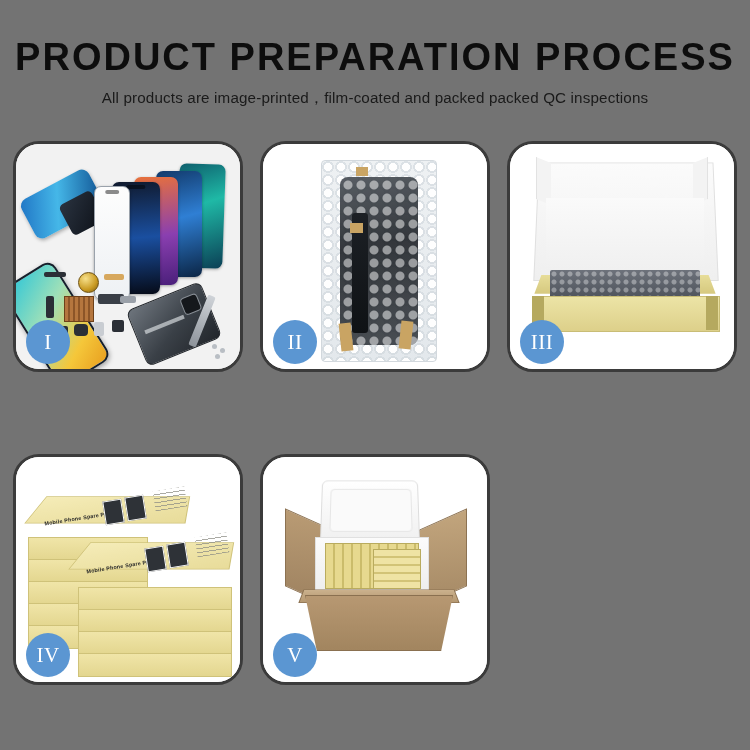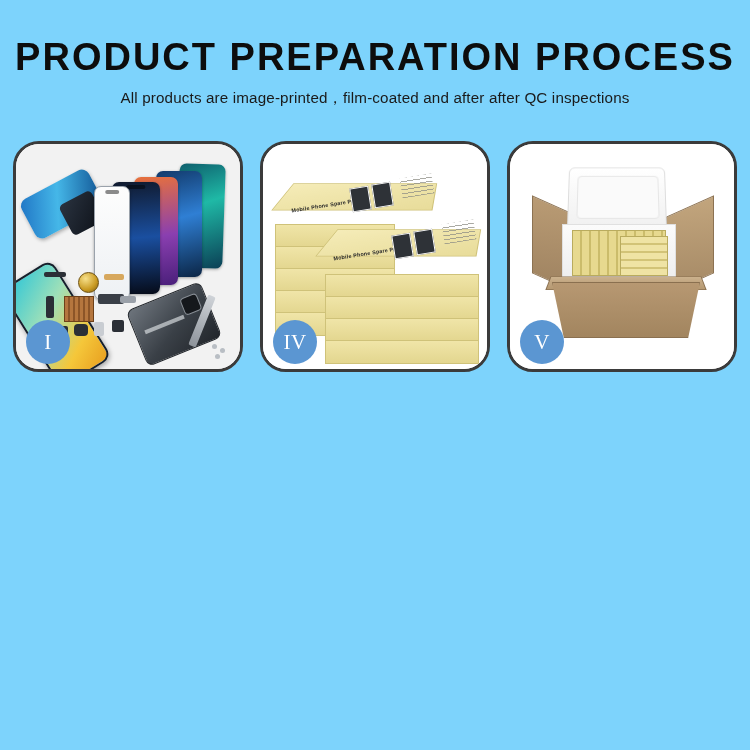--- a/index.html
+++ b/index.html
@@ -12,21 +12,21 @@
     height: 750px;
     font-family: "Liberation Sans", sans-serif;
     overflow: hidden;
     position: relative;
   }
 
   .page {
     width: 750px;
     height: 750px;
     position: relative;
-    background: #7dd3fc;
+    background: #737373;
   }
 
   
   .header {
     text-align: center;
     padding-top: 38px;
   }
   .title {
     font-family: "Liberation Sans", sans-serif;
     font-size: 38px;
@@ -445,21 +445,21 @@
     width: 2px; height: 116px; background: #8a6e50; opacity: .7;
   }
 </style>
 </head>
 <body>
 
 <div class="page">
 
   <div class="header">
     <div class="title">PRODUCT PREPARATION PROCESS</div>
-    <div class="subtitle">All products are image-printed，film-coated and after after QC inspections</div>
+    <div class="subtitle">All products are image-printed，film-coated and packed packed QC inspections</div>
   </div>
 
   <div class="grid">
 
     <div class="panel">
       <div class="panel-inner p1">
         <div class="ph-blue-tilt"></div>
         <div class="ph-blue-tilt-2"></div>
         <div class="ph ph-1"></div>
         <div class="ph ph-2"></div>
@@ -485,21 +485,48 @@
         <div class="phone-back">
           <span class="cam"></span>
           <span class="strip"></span>
         </div>
         <div class="screwdriver"></div>
         <div class="screws"></div>
       </div>
       <div class="badge">I</div>
     </div>
 
-
+    <div class="panel">
+      <div class="panel-inner p2">
+        <div class="bubble-bag">
+          <div class="screen-inside"></div>
+          <div class="flex-strip"></div>
+          <div class="tape-1"></div>
+          <div class="tape-2"></div>
+          <div class="tape-3"></div>
+          <div class="tape-4"></div>
+        </div>
+      </div>
+      <div class="badge">II</div>
+    </div>
+
+    <div class="panel">
+      <div class="panel-inner p3">
+        <div class="box3-lid"></div>
+        <div class="box3-lid-flapL"></div>
+        <div class="box3-lid-flapR"></div>
+        <div class="box3-foam"></div>
+        <div class="box3-rim"></div>
+        <div class="box3-content"></div>
+        <div class="box3-front"></div>
+        <div class="box3-front-left"></div>
+        <div class="box3-front-right"></div>
+      </div>
+      <div class="badge">III</div>
+    </div>
 
     <div class="panel">
       <div class="panel-inner p4">
         <div class="stack">
 
           <div class="sbox" style="left:6px;  top:62px;  width:118px;"></div>
           <div class="sbox" style="left:6px;  top:84px;  width:118px;"></div>
           <div class="sbox" style="left:6px;  top:106px; width:118px;"></div>
           <div class="sbox" style="left:6px;  top:128px; width:118px;"></div>
           <div class="sbox" style="left:6px;  top:150px; width:118px;"></div>

